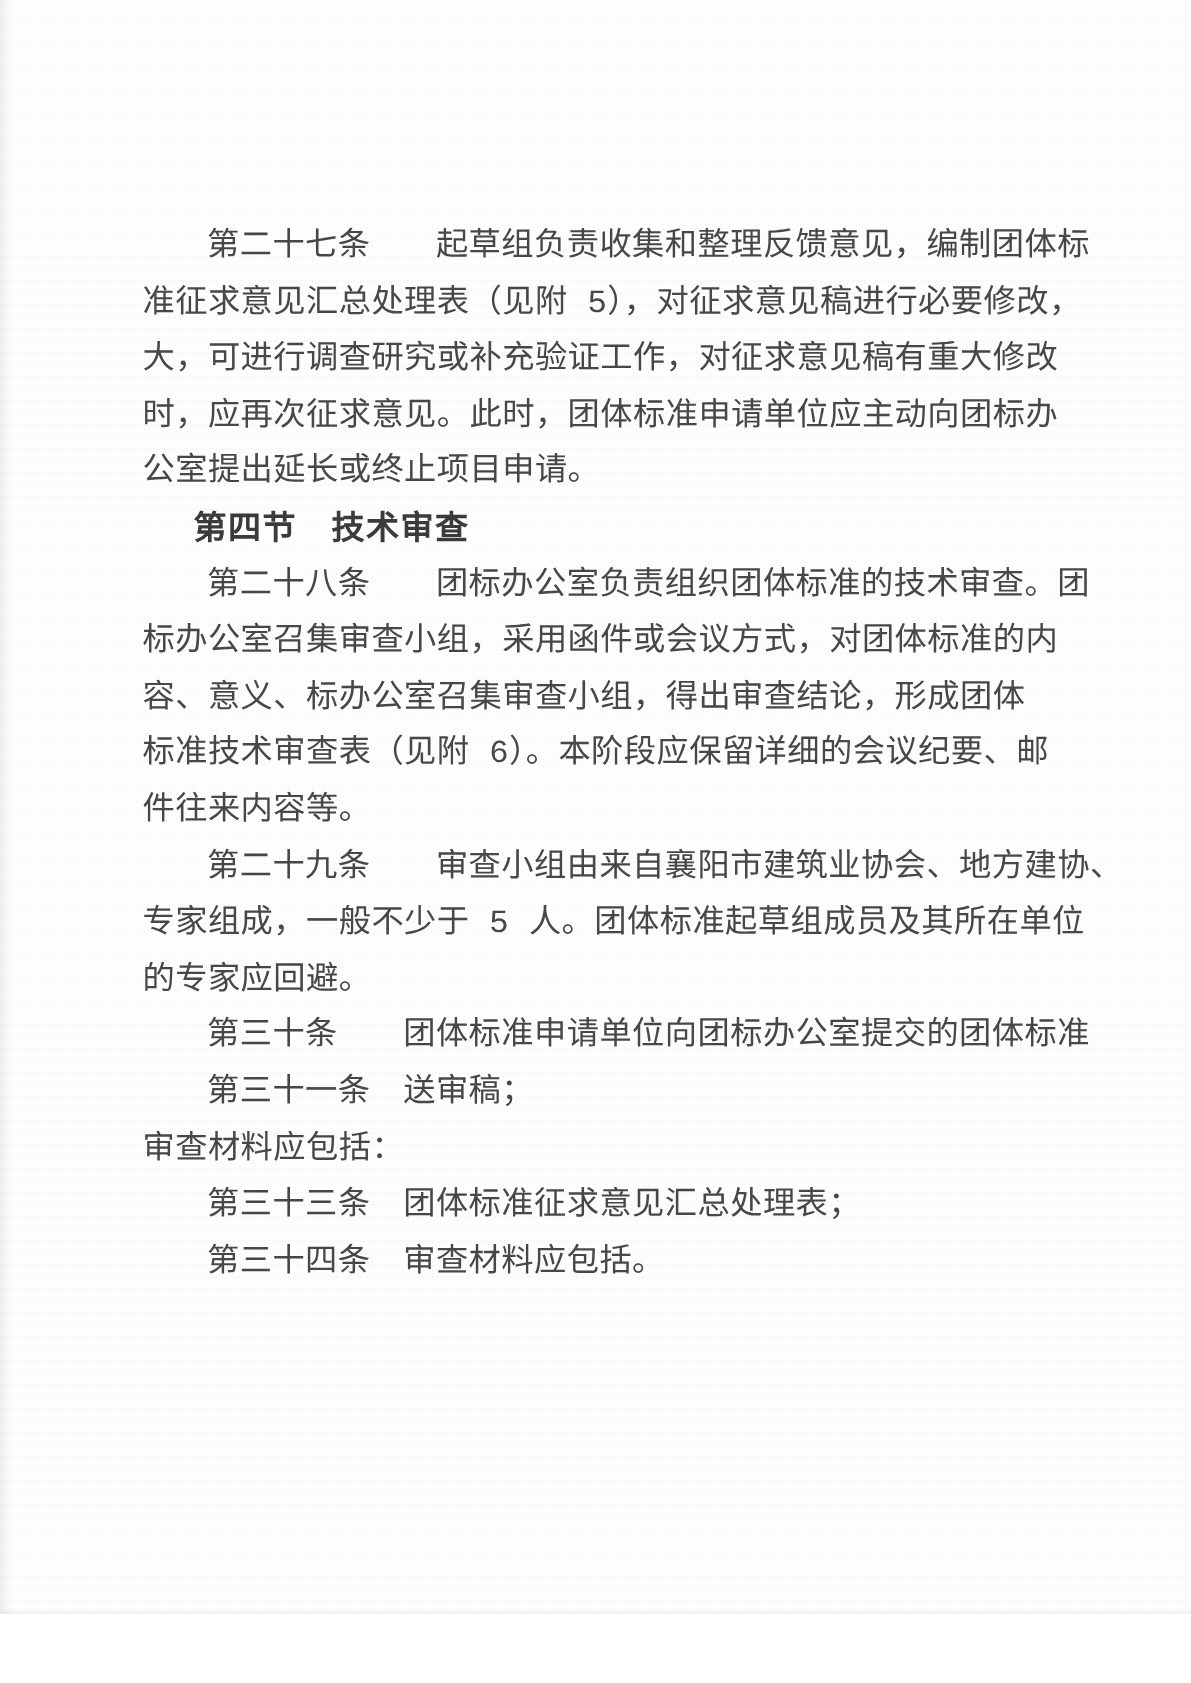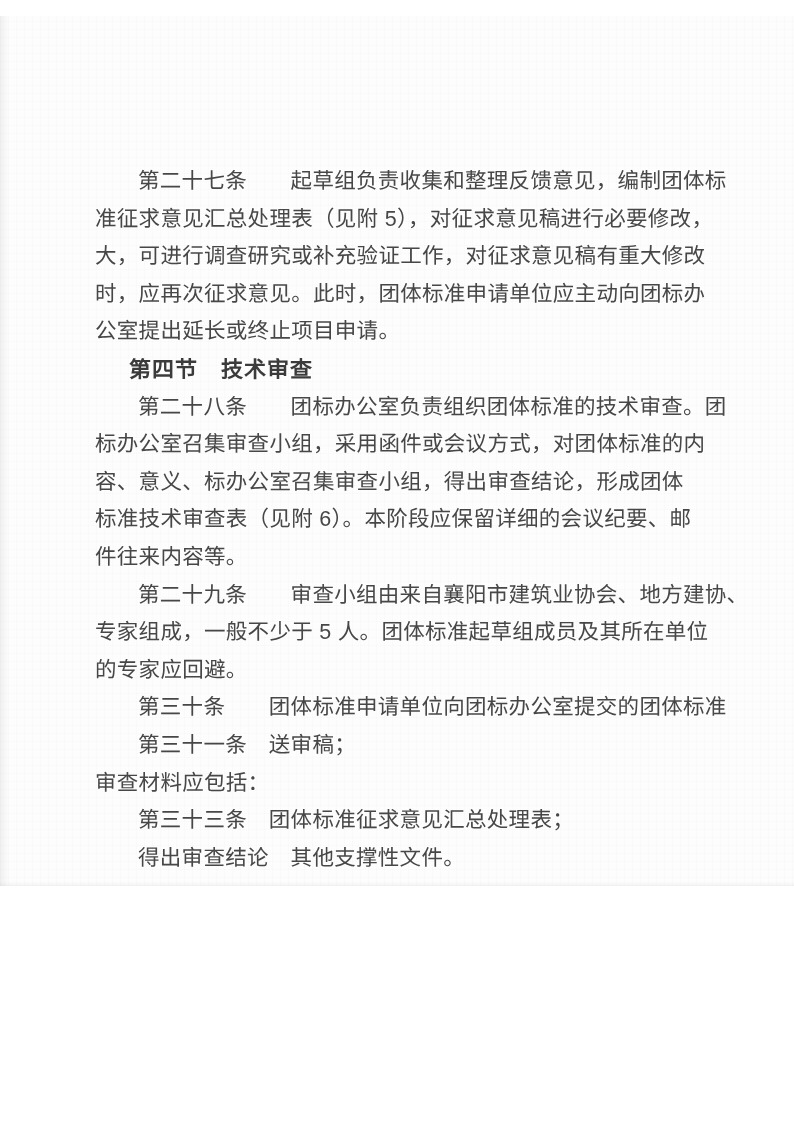--- a/index.html
+++ b/index.html
@@ -3,29 +3,29 @@
 <meta charset="utf-8">
 <style>
   html, body {
     margin: 0;
     padding: 0;
     background: #ffffff;
   }
   .page {
     position: relative;
     width: 794px;
-    height: 870px;
-    margin: 16px auto;
+    height: 1076px;
+    margin: 0 auto;
     overflow: hidden;
     
     background:
       repeating-linear-gradient(0deg,  rgba(130,130,140,0.022) 0 1px, rgba(0,0,0,0) 1px 8px),
       repeating-linear-gradient(90deg, rgba(130,130,140,0.022) 0 1px, rgba(0,0,0,0) 1px 8px),
       #fdfdfd;
-    font-family: Liberation Sans, sans-serif;
+    font-family: Liberation Mono, monospace;
   }
   .scan-edge-left {
     position: absolute;
     left: 0; top: 0; bottom: 0;
     width: 9px;
     background: linear-gradient(to right, rgba(60,60,70,0.07), rgba(60,60,70,0.0));
     pointer-events: none;
   }
   .scan-edge-bottom {
     position: absolute;
@@ -80,15 +80,15 @@
       <div class="line">容、意义、标办公室召集审查小组，得出审查结论，形成团体</div>
       <div class="line">标准技术审查表（见附 6）。本阶段应保留详细的会议纪要、邮</div>
       <div class="line">件往来内容等。</div>
       <div class="line indent">第二十九条　　审查小组由来自襄阳市建筑业协会、地方建协、</div>
       <div class="line">专家组成，一般不少于 5 人。团体标准起草组成员及其所在单位</div>
       <div class="line">的专家应回避。</div>
       <div class="line indent">第三十条　　团体标准申请单位向团标办公室提交的团体标准</div>
       <div class="line indent">第三十一条　送审稿；</div>
       <div class="line">审查材料应包括：</div>
       <div class="line indent">第三十三条　团体标准征求意见汇总处理表；</div>
-      <div class="line indent">得出审查结论　其他支撑性文件。</div>
+      <div class="line indent">第三十四条　审查材料应包括。</div>
     </div>
 </div>
 
 </body></html>

